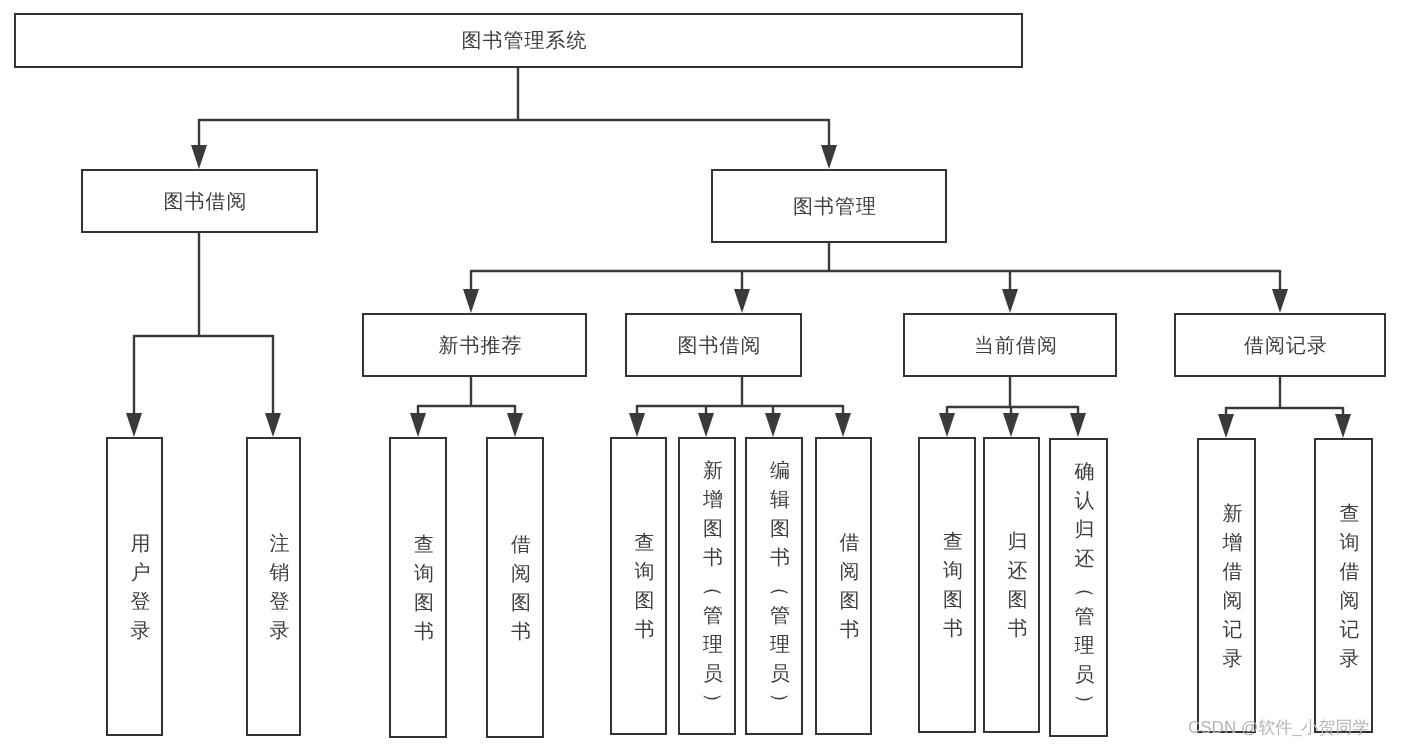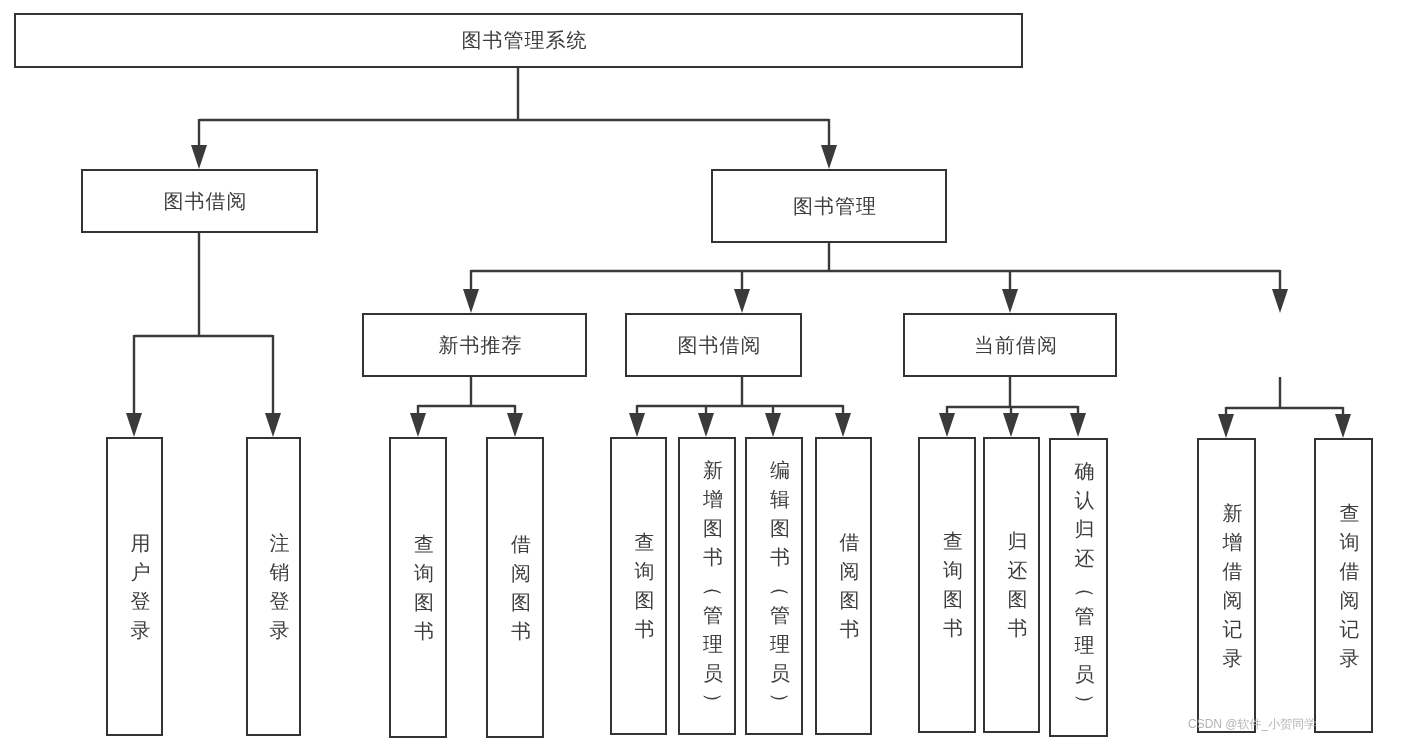--- a/index.html
+++ b/index.html
@@ -41,21 +41,21 @@
     text-align: center;
     font-size: 20px;
   }
   .vp {
     transform: rotate(90deg);
   }
   #watermark {
     position: absolute;
     left: 1188px;
     top: 716px;
-    font-size: 12px;
+    font-size: 17px;
     color: #b4b4b4;
     white-space: nowrap;
   }
   .stroke { stroke: #3a3a3a; stroke-width: 2.4; fill: none; }
   .head { fill: #3a3a3a; stroke: none; }
 </style>
 </head>
 <body>
 
 <div id="canvas">
@@ -111,20 +111,21 @@
   </svg>
 
   <div class="node hnode" style="left:14px; top:13px; width:1009px; height:55px;">图书管理系统</div>
 
   <div class="node hnode" style="left:81px; top:169px; width:237px; height:64px;">图书借阅</div>
   <div class="node hnode" style="left:711px; top:169px; width:236px; height:74px;">图书管理</div>
 
   <div class="node hnode" style="left:362px; top:313px; width:225px; height:64px;">新书推荐</div>
   <div class="node hnode" style="left:625px; top:313px; width:177px; height:64px;">图书借阅</div>
   <div class="node hnode" style="left:903px; top:313px; width:214px; height:64px;font-family:Liberation Mono, monospace;">当前借阅</div>
+  <div class="node hnode" style="left:1174px; top:313px; width:212px; height:64px;">借阅记录</div>
 
   <div class="node vnode" style="left:106px; top:437px; width:57px; height:299px;">
       <span class="vc">用</span>
       <span class="vc">户</span>
       <span class="vc">登</span>
       <span class="vc">录</span>
     </div>
   <div class="node vnode" style="left:246px; top:437px; width:55px; height:299px;">
       <span class="vc">注</span>
       <span class="vc">销</span>

